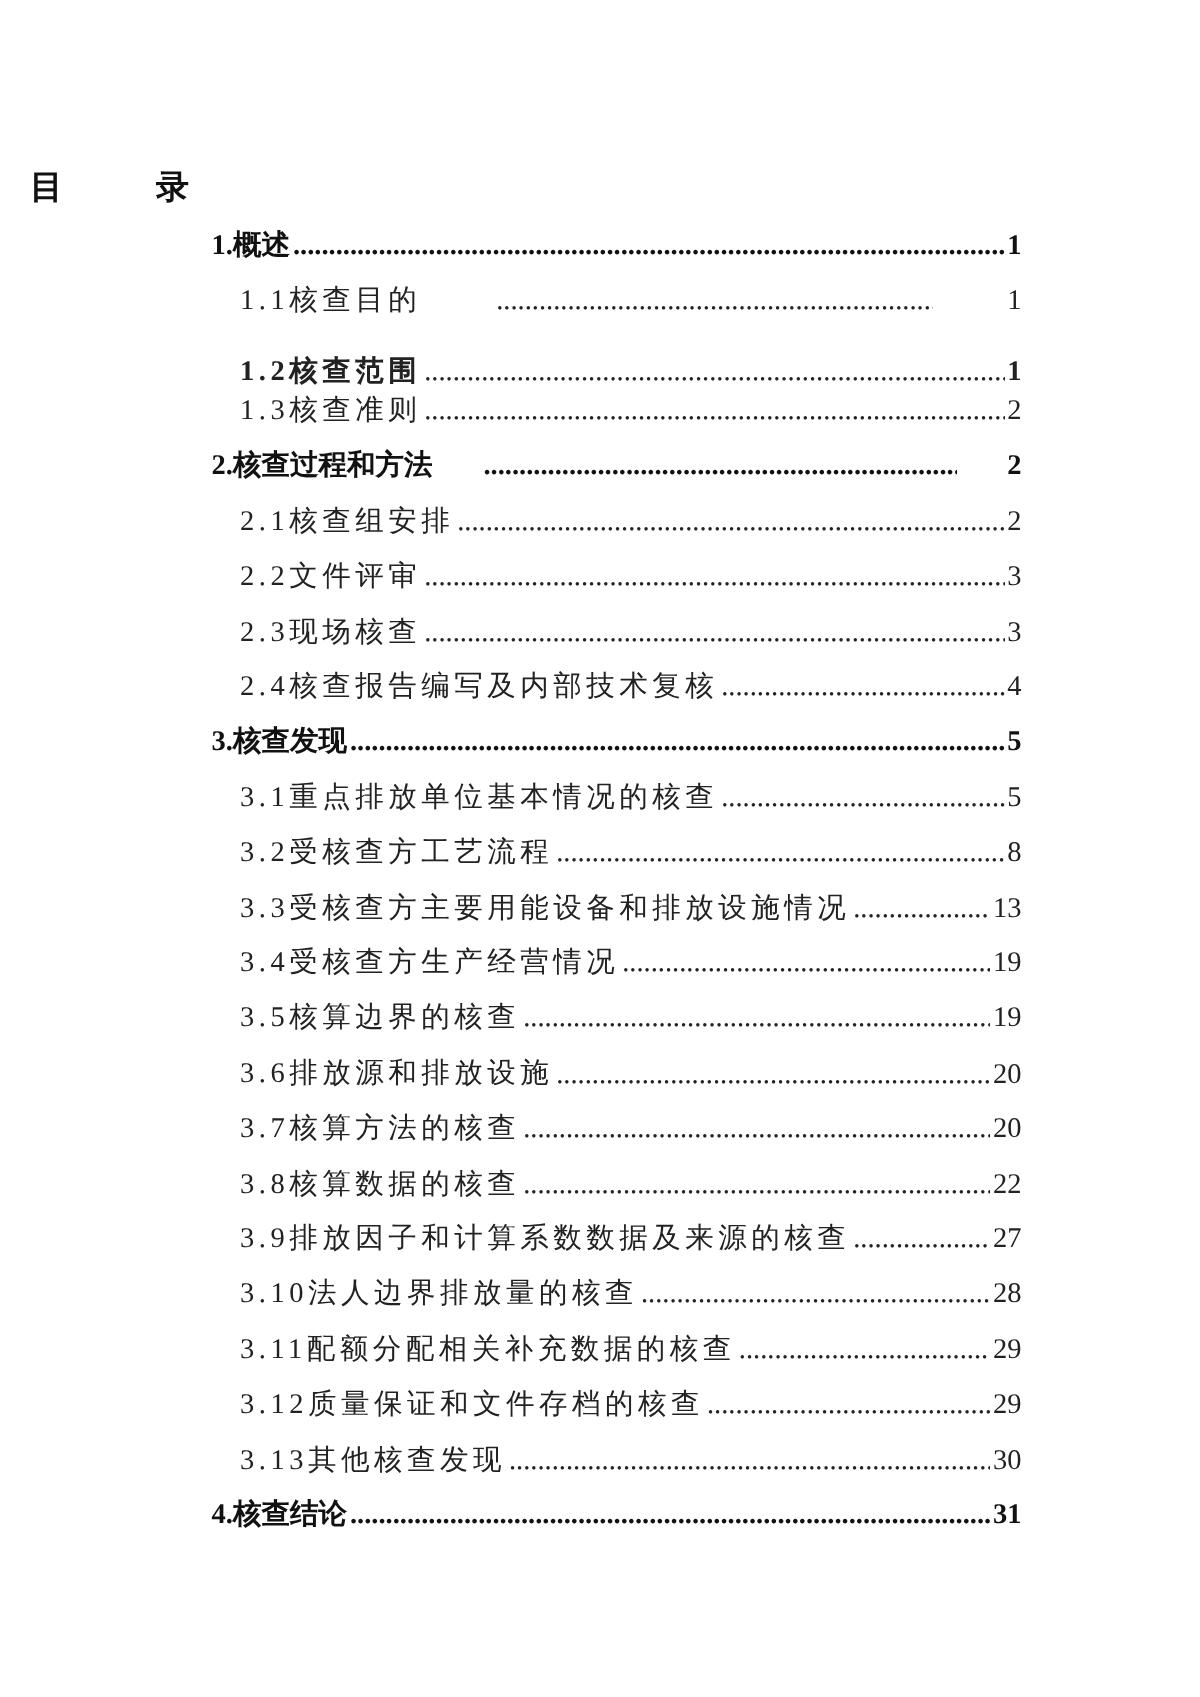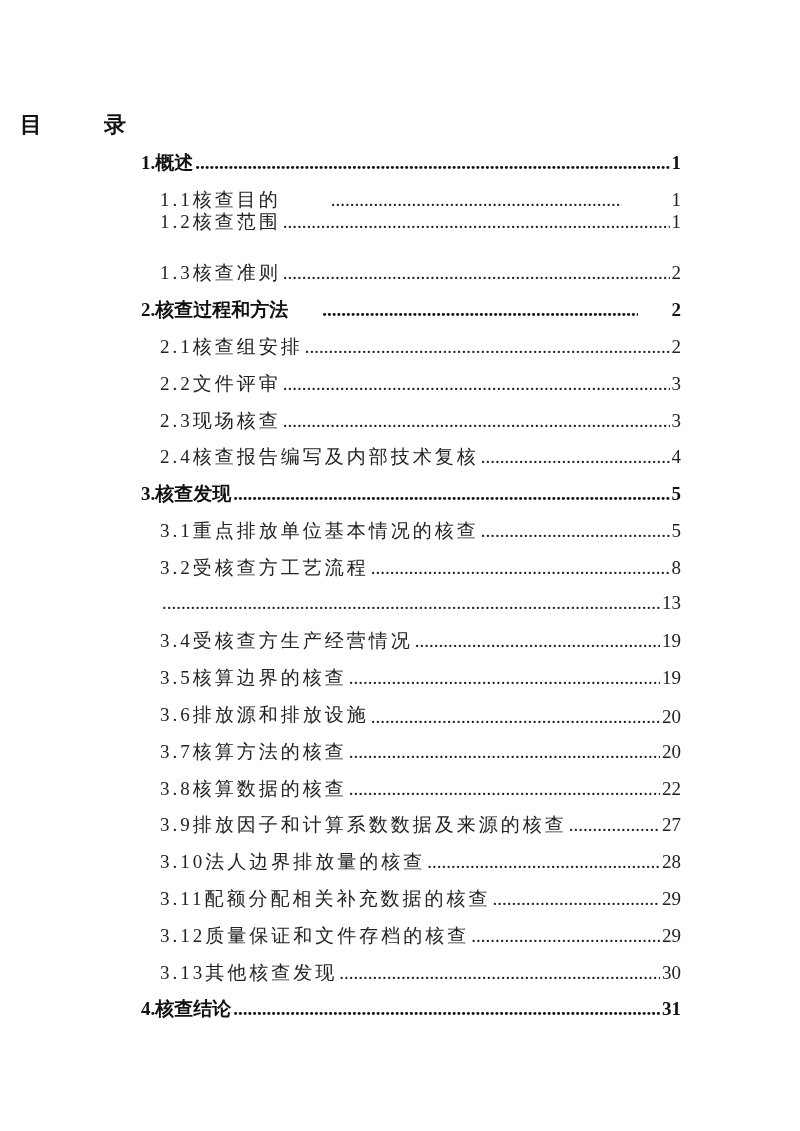--- a/index.html
+++ b/index.html
@@ -27,21 +27,21 @@
     <div class="row l1" style="top: 0px;">
       <span class="lbl">1.概述</span>
       <span class="dots"></span>
       <span class="pg">1</span>
     </div>
     <div class="row l2" style="top: 36.8px; gap: 48px;">
       <span class="lbl">1.1核查目的</span>
       <span class="dots"></span>
       <span class="pg">1</span>
     </div>
-    <div class="row l2" style="top: 59px;">
+    <div class="row l2" style="top: 84px; font-weight: bold;">
       <span class="lbl">1.2核查范围</span>
       <span class="dots"></span>
       <span class="pg">1</span>
     </div>
     <div class="row l2" style="top: 110.4px; justify-content: center;">
       <span class="lbl">1.3核查准则</span>
       <span class="dots"></span>
       <span class="pg">2</span>
     </div>
     <div class="row l1" style="top: 147.2px; gap: 32px;">
@@ -78,20 +78,21 @@
       <span class="lbl">3.1重点排放单位基本情况的核查</span>
       <span class="dots"></span>
       <span class="pg">5</span>
     </div>
     <div class="row l2" style="top: 404.8px;">
       <span class="lbl">3.2受核查方工艺流程</span>
       <span class="dots"></span>
       <span class="pg">8</span>
     </div>
     <div class="row l2" style="top: 441.6px;">
+      <span class="lbl">3.3受核查方主要用能设备和排放设施情况</span>
       <span class="dots"></span>
       <span class="pg">13</span>
     </div>
     <div class="row l2" style="top: 478.4px;">
       <span class="lbl">3.4受核查方生产经营情况</span>
       <span class="dots"></span>
       <span class="pg">19</span>
     </div>
     <div class="row l2" style="top: 515.2px;">
       <span class="lbl">3.5核算边界的核查</span>

